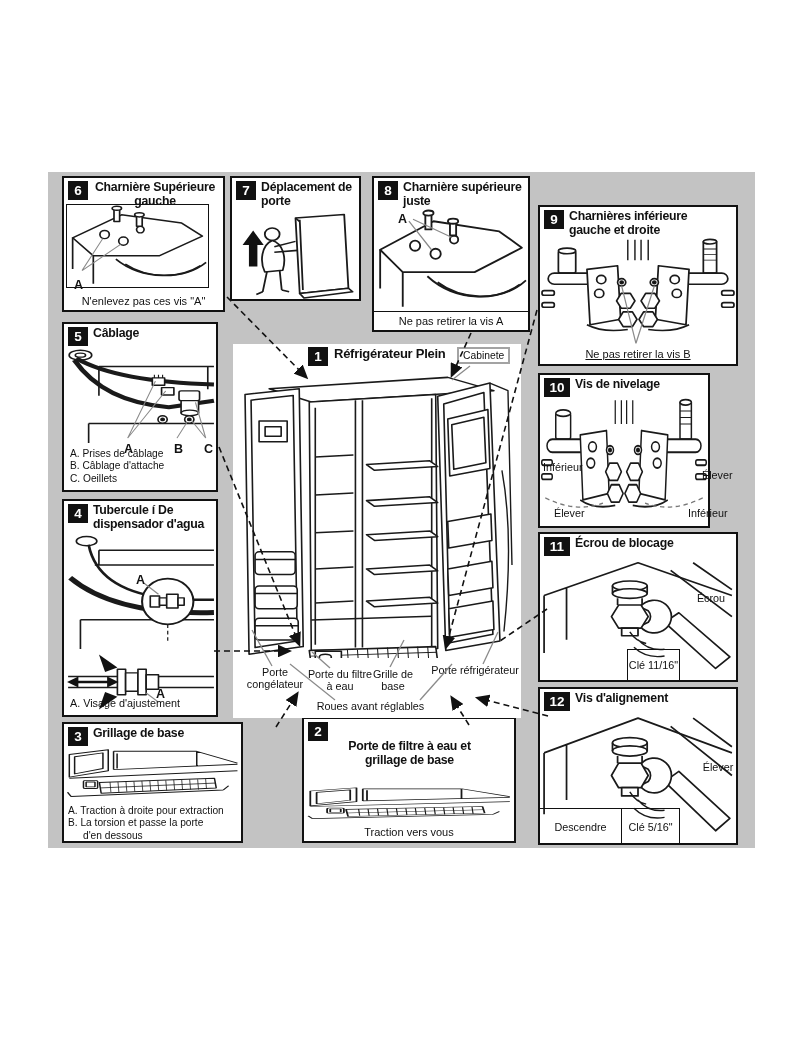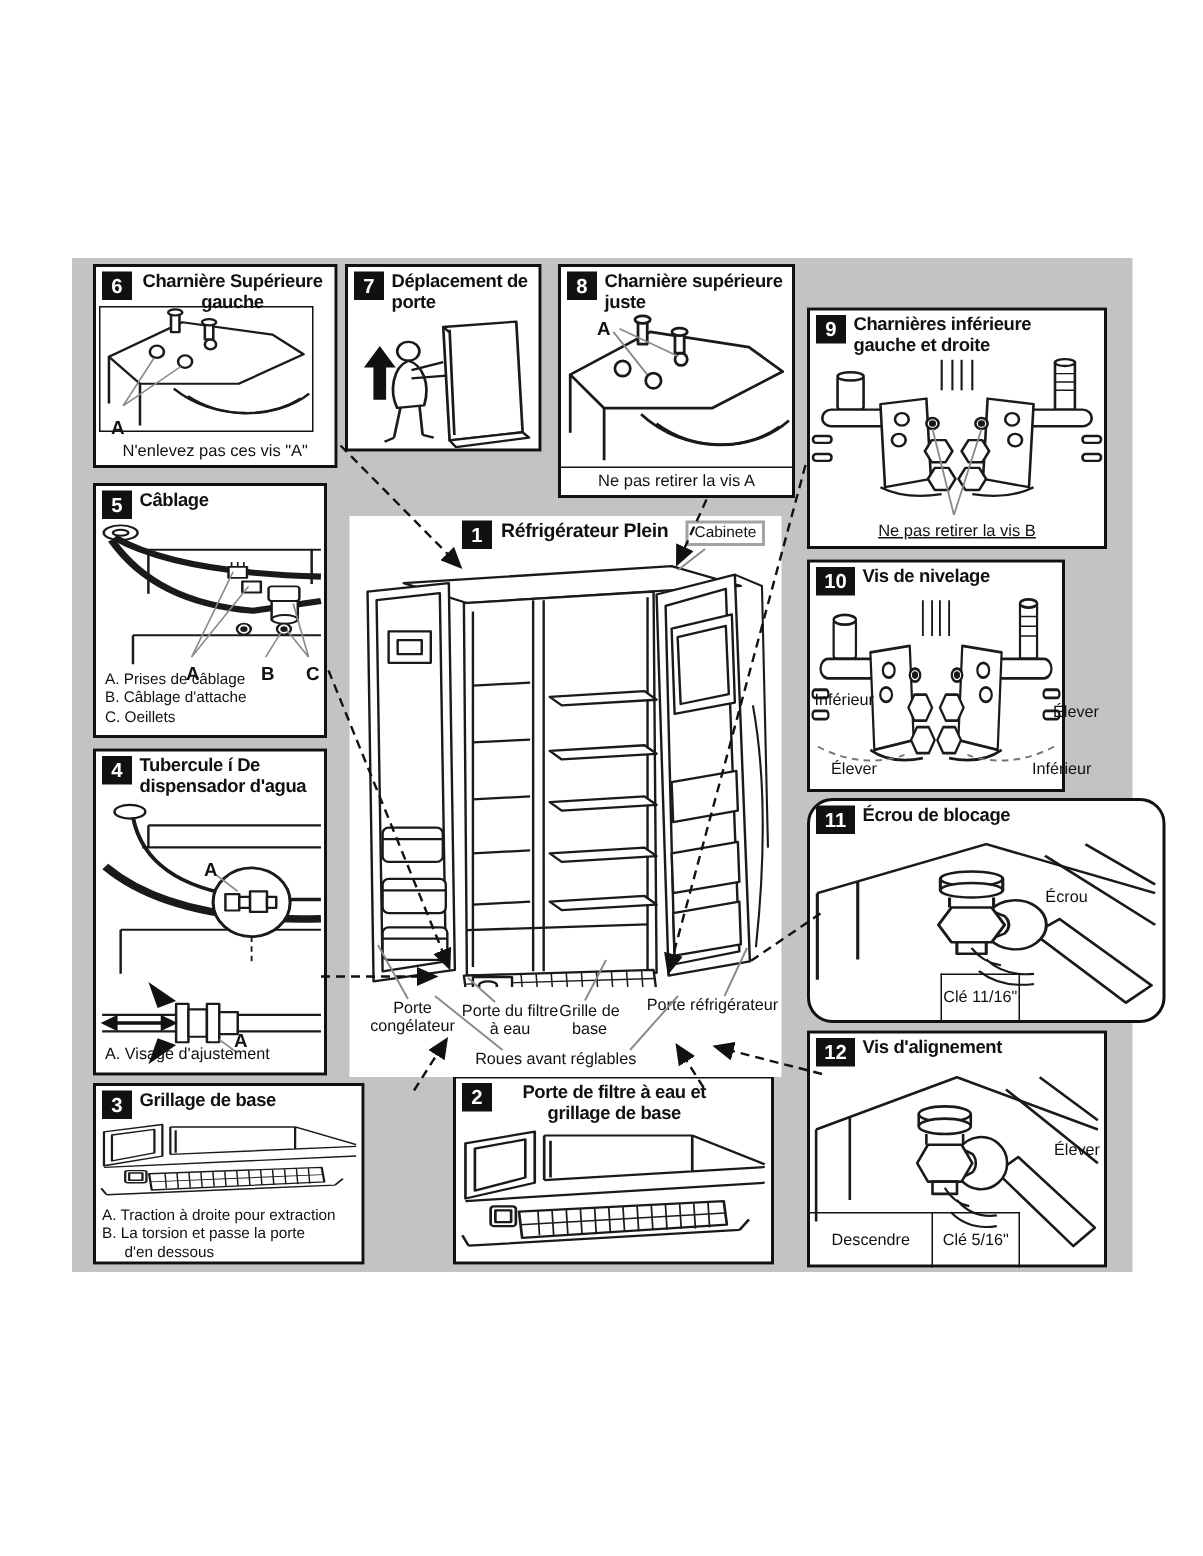--- a/index.html
+++ b/index.html
@@ -263,21 +263,21 @@
             <polygon points="34,134 52,148 40,153"></polygon>
             <polygon points="34,194 52,180 40,175"></polygon>
           </g>
         </svg>
       </div>
       <span class="mark" style="left:72px;top:72px;">A</span>
       <span class="mark" style="left:92px;top:186px;">A</span>
       <div class="legend" style="position:absolute;left:2px;bottom:2px;font-size:10.8px;">A. Visage d'ajustement</div>
     </section>
 
-    <section class="panel" style="left:490px;top:360px;width:239px;height:150px;border-radius:17px;">
+    <section class="panel" style="left:490px;top:360px;width:200px;height:150px;">
       <div class="phead">
         <span class="badge wide">11</span>
         <h3 class="ptitle">Écrou de blocage</h3>
       </div>
       <div class="art">
         <svg viewBox="0 0 192 128" preserveAspectRatio="none">
           <use href="#art-wrench"></use>
         </svg>
       </div>
       <span class="lbl" style="left:150px;top:58px;width:42px;">Écrou</span>
@@ -312,27 +312,28 @@
       <div class="legend" style="margin-top:2px;">
         <div>A. Traction à droite pour extraction</div>
         <div>B.  La torsion et passe la porte</div>
         <div class="indent">d'en dessous</div>
       </div>
     </section>
 
     <section class="panel" style="left:254px;top:545px;width:214px;height:126px;">
       <div class="phead" style="position:relative;">
         <span class="badge">2</span>
-        <h3 class="ptitle t-center" style="max-width:168px;margin:0 auto;">Porte de filtre à eau et grillage de base</h3>
+        <h3 class="ptitle t-center" style="max-width:168px;margin:18px auto;">Porte de filtre à eau et grillage de base</h3>
       </div>
       <div class="art">
         <svg viewBox="0 0 200 104" preserveAspectRatio="none">
           <use href="#art-grille"></use>
         </svg>
       </div>
+      <div class="caption">Traction vers vous</div>
     </section>
 
     <div class="center-area">
       <div style="position:absolute;left:75px;top:3px;display:flex;gap:6px;align-items:flex-start;z-index:3;">
         <span class="badge">1</span>
         <h3 class="ptitle" style="font-size:13px;">Réfrigérateur Plein</h3>
       </div>
       <div class="cab-box" style="left:224px;top:3px;">Cabinete</div>
 
       <div style="position:absolute;left:2px;top:22px;width:283px;height:292px;">

